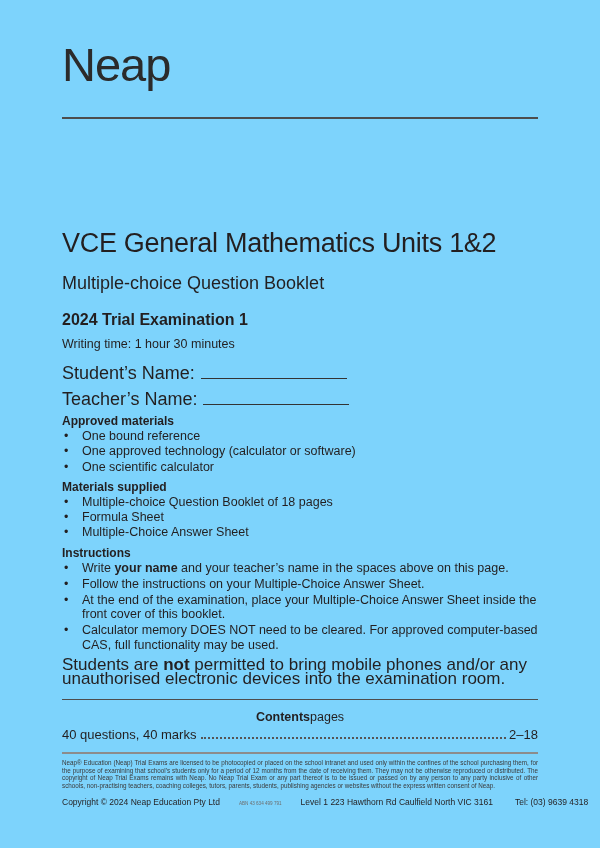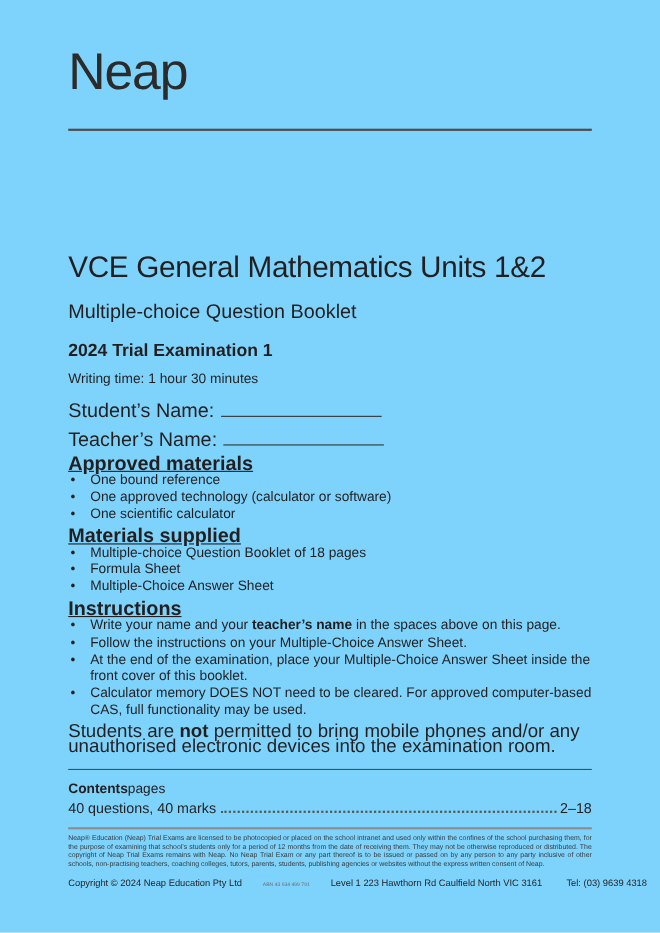--- a/index.html
+++ b/index.html
@@ -31,39 +31,39 @@
   .time-writing { margin-top:8px; }
   .name-row { margin-top:11px; height:17px; font-size:18px; }
   .name-row + .name-row { margin-top:9px; }
   .blank-line {
     display:inline-block;
     width:146px; height:12px;
     border-bottom:1.3px solid #333;
     margin-left:6px;
     vertical-align:baseline;
   }
-  .section-heading { margin-top:5px; font-size:18px; line-height:15px; font-weight:bold;text-decoration:underline; }
+  .section-heading { margin-top:5px; font-size:12px; line-height:15px; font-weight:bold; }
   .section-heading.first { margin-top:8px; }
   ul.bullets { list-style:none; }
   ul.bullets li {
     position:relative;
     font-size:12.5px; line-height:15.3px;
     padding-left:20px;
   }
   ul.bullets.instr li { line-height:14.5px; padding-bottom:1.5px; }
   ul.bullets li::before {
     content:"\2022";
     position:absolute; left:2px; top:0;
     font-size:12.5px;
   }
   .note { margin-top:4px; font-size:17px; line-height:14.5px; }
   .rule-mid { margin-top:12px; height:1.5px; background:#4d4d4d; }
   .contents-header {
     margin-top:10px;
-    display:flex; justify-content:flex-start; align-items:baseline;
+    display:flex; justify-content:center; align-items:baseline;
     font-size:12.5px; line-height:15px;
   }
   .contents-header .h { font-weight:bold; }
   .contents-row {
     margin-top:2px;
     display:flex; align-items:baseline;
     font-size:13px; line-height:15px;
   }
   .leader {
     flex:1;
@@ -125,21 +125,21 @@
 
   <div class="section-heading">Materials supplied</div>
   <ul class="bullets">
     <li>Multiple-choice Question Booklet of 18 pages</li>
     <li>Formula Sheet</li>
     <li>Multiple-Choice Answer Sheet</li>
   </ul>
 
   <div class="section-heading">Instructions</div>
   <ul class="bullets instr">
-    <li><span>Write </span><span style="font-weight: normal;">your name</span><span> and your </span><span style="font-weight: bold;">teacher’s name</span><span> in the spaces above on this page.</span></li>
+    <li><span>Write </span><span style="font-weight: bold;">your name</span><span> and your </span><span style="font-weight: normal;">teacher’s name</span><span> in the spaces above on this page.</span></li>
     <li><span>Follow the instructions on your Multiple-Choice Answer Sheet.</span></li>
     <li><span>At the end of the examination, place your Multiple-Choice Answer Sheet inside the front cover of this booklet.</span></li>
     <li><span>Calculator memory DOES NOT need to be cleared. For approved computer-based CAS, full functionality may be used.</span></li>
   </ul>
 
   <div class="note"><span>Students are </span><span style="font-weight: bold;">not</span><span> permitted to bring mobile phones and/or any unauthorised electronic devices into the examination room.</span></div>
 
   <div class="rule-mid"></div>
 
   <div class="contents-header">

